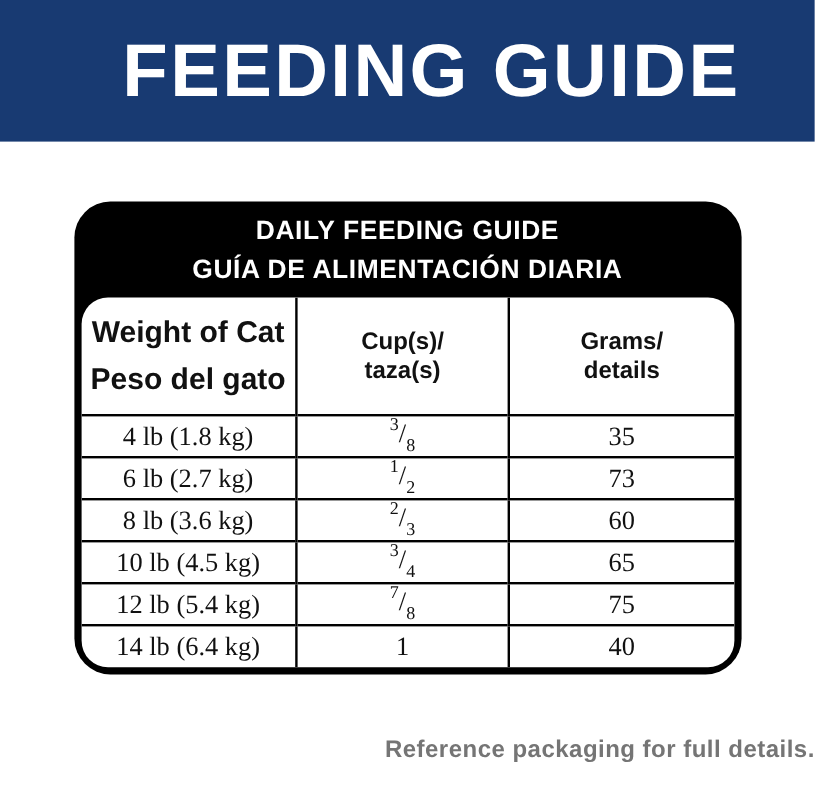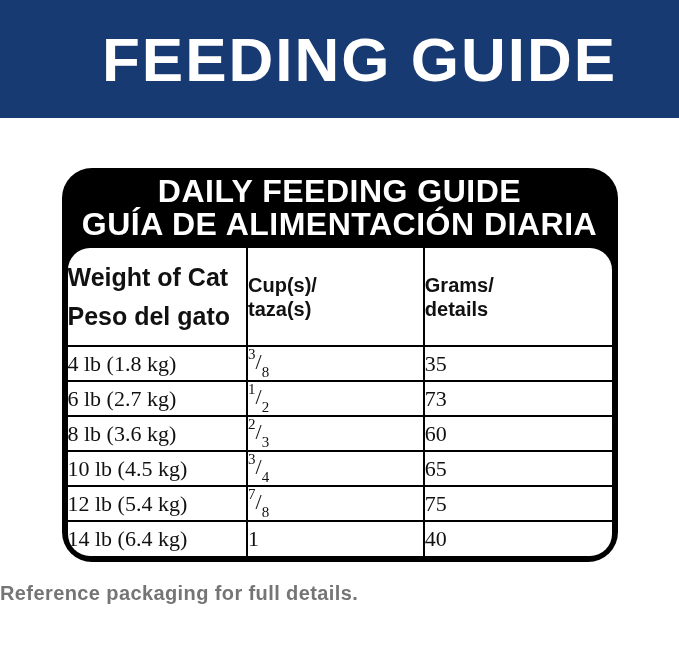--- a/index.html
+++ b/index.html
@@ -36,40 +36,40 @@
     padding: 0 6px 6px;
   }
   .card-titles {
     height: 80px;
     display: flex;
     flex-direction: column;
     justify-content: center;
     text-align: center;
     color: #ffffff;
     font-weight: bold;
-    font-size: 32px;
+    font-size: 22px;
     line-height: 33px;
     letter-spacing: 0.5px;
     white-space: nowrap;
   }
   .table-wrap {
     background: #ffffff;
     border-radius: 22px;
     overflow: hidden;
   }
   table {
     width: 100%;
     border-collapse: collapse;
     table-layout: fixed;
   }
   col.c1 { width: 33%; }
   col.c2 { width: 32.5%; }
   col.c3 { width: 34.5%; }
   th, td {
-    text-align: left;
+    text-align: center;
     vertical-align: middle;
     color: #111111;
   }
   thead th { height: 98px; font-weight: bold; }
   thead th.big { font-size: 25px; }
   thead th.big div { line-height: 39px; }
   thead th.small { font-size: 20px; }
   thead th.small div { line-height: 24px; }
   .sep { border-left: 2px solid var(--table-border, #000000); }
   tbody td {
@@ -84,22 +84,22 @@
     top: -0.15em;
   }
   tbody td sub {
     font-size: 15px;
     position: relative;
     top: 0.15em;
   }
 
   
   .footer-note {
-    margin-top: 20px;
-    text-align: left;
+    margin-top: 52px;
+    text-align: right;
     color: var(--footer-text, #757575);
     font-size: 20px;
     font-weight: bold;
     letter-spacing: 0.4px;
   }
 </style>
 </head>
 <body>
 
 <header class="banner">

